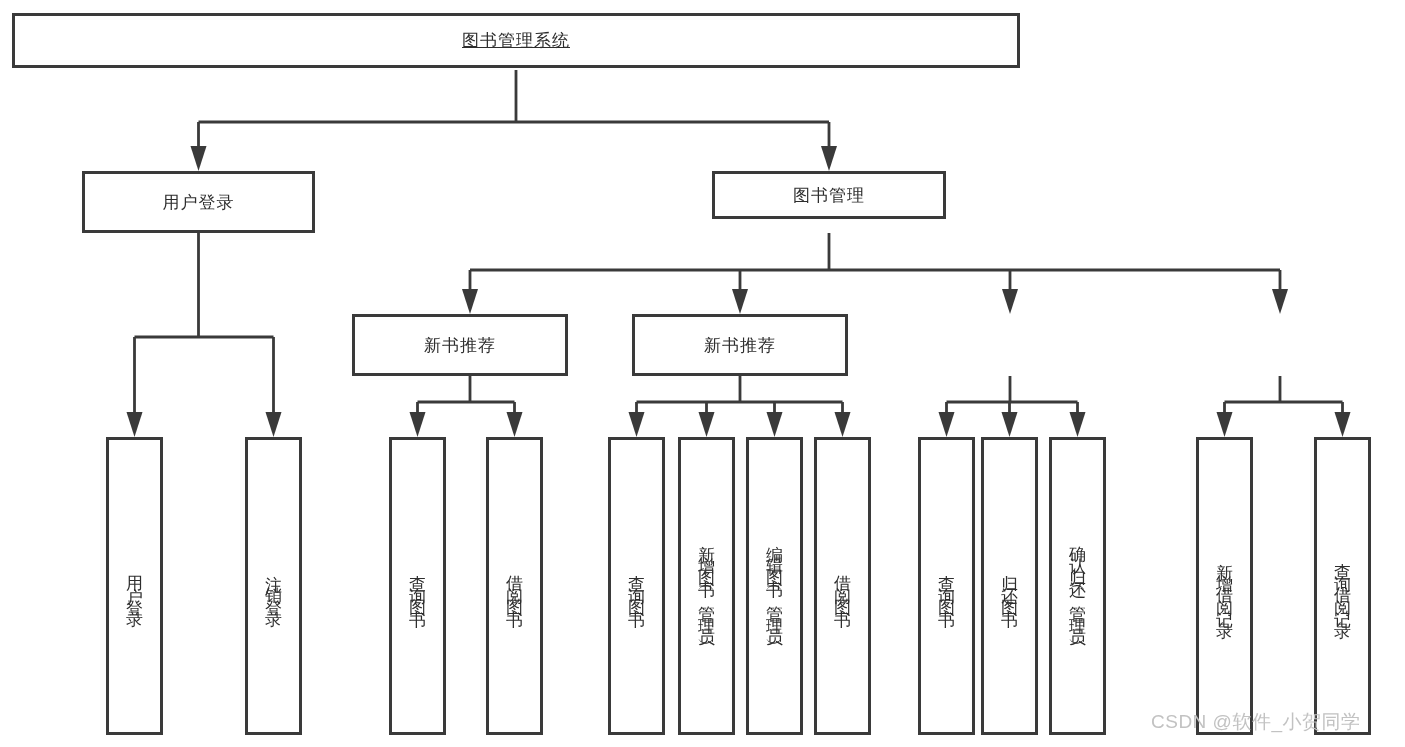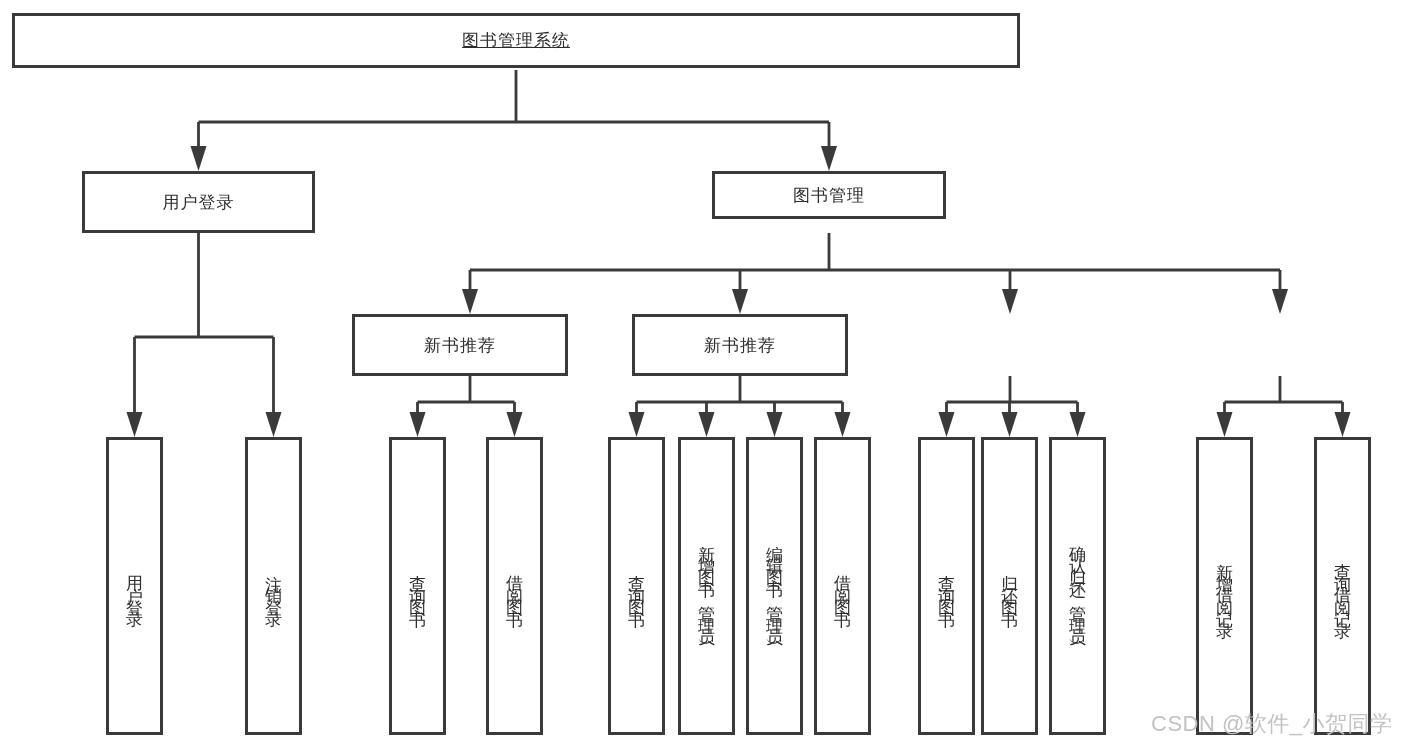--- a/index.html
+++ b/index.html
@@ -40,21 +40,21 @@
   .box.v {
     writing-mode: vertical-rl;
     text-orientation: mixed;
     font-size: 17px;
     letter-spacing: 12px;
     line-height: 1;
   }
   .watermark {
     position: absolute;
     z-index: 3;
-    font-size: 22px;
+    font-size: 19px;
     color: #c2c2c2;
     letter-spacing: 0.5px;
     white-space: nowrap;
   }
 </style>
 </head>
 <body>
 
 <div id="canvas">
 

